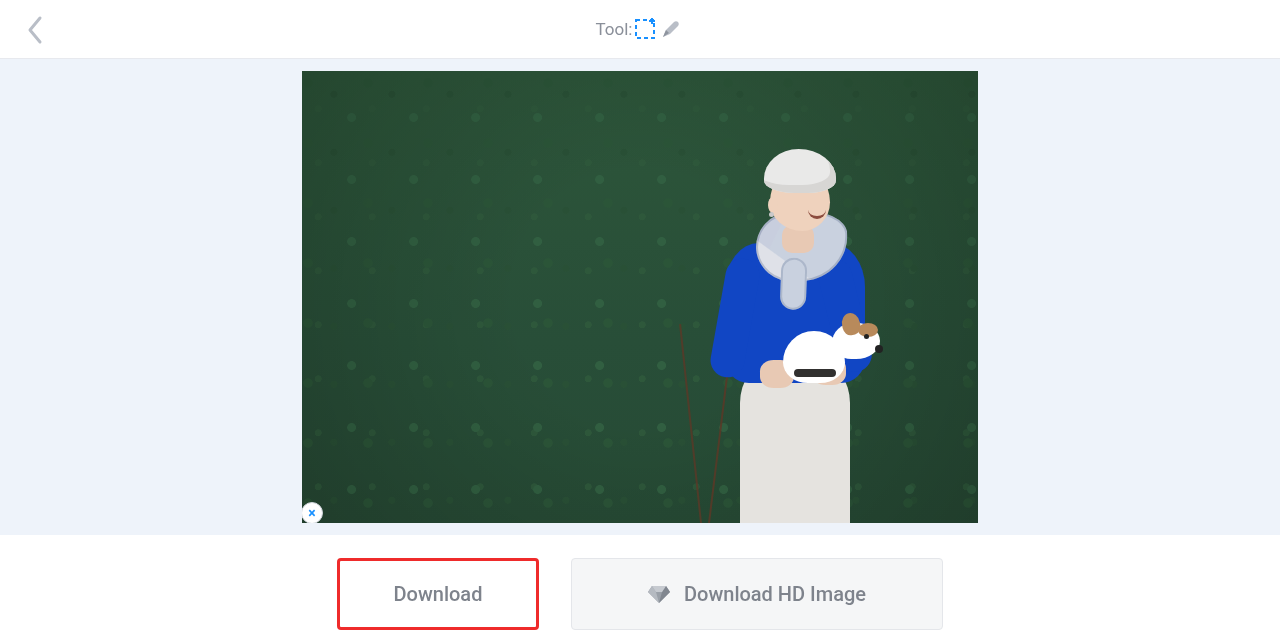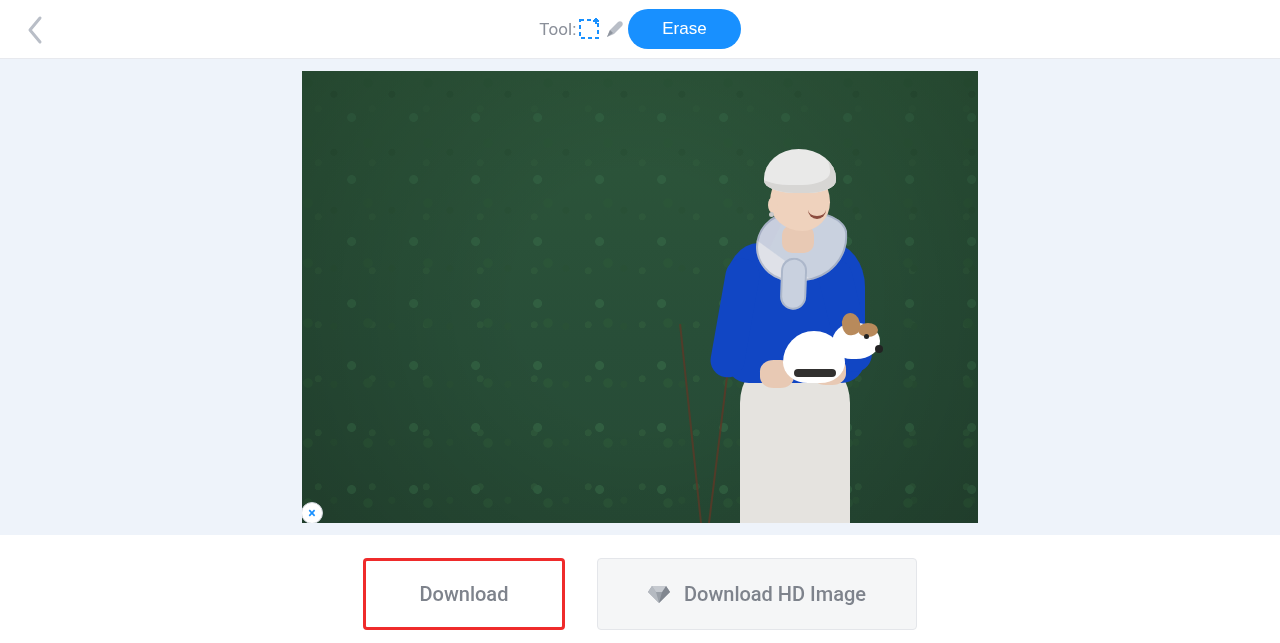--- a/index.html
+++ b/index.html
@@ -170,21 +170,21 @@
     gap: 14px;
   }
   .dl-primary {
     width: 202px;
     background: #fff;
     color: #7e838c;
     border: 3px solid #ef2b2b;
     font-weight: 500;
   }
   .dl-hd {
-    width: 320px;
+    width: 372px;
     background: #f5f6f7;
     color: #7e838c;
     border: 1px solid #e4e6ea;
     font-weight: 500;
   }
 </style>
 </head>
 <body>
 
 <div class="toolbar">
@@ -205,21 +205,20 @@
       </svg>
     </span>
 
     <span class="tool-icon-btn">
       <svg width="22" height="22" viewBox="0 0 22 22">
         <path d="M3 19 L6 12 L14 4 C15 3 17 3 18 4 C19 5 19 7 18 8 L10 16 Z" fill="#b9bec7"></path>
         <path d="M3 19 L6 12 L9 15 Z" fill="#8e949e"></path>
       </svg>
     </span>
 
-    <button class="erase-btn">Erase</button>
   </div>
 </div>
 
 <div class="canvas-area">
   <div class="photo-wrap">
     <div class="ivy"></div>
 
     <div class="woman">
       <div class="leash"></div>
       <div class="leash2"></div>

